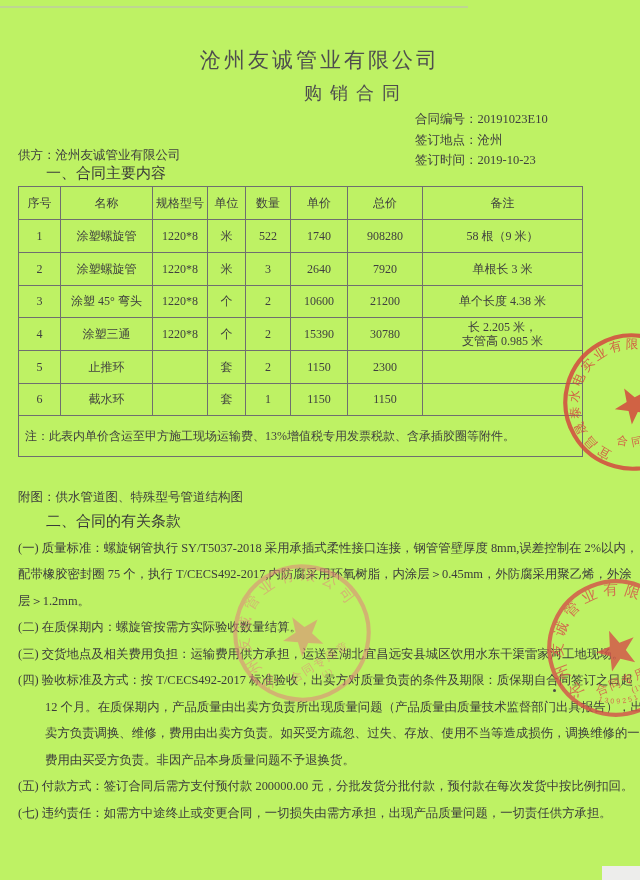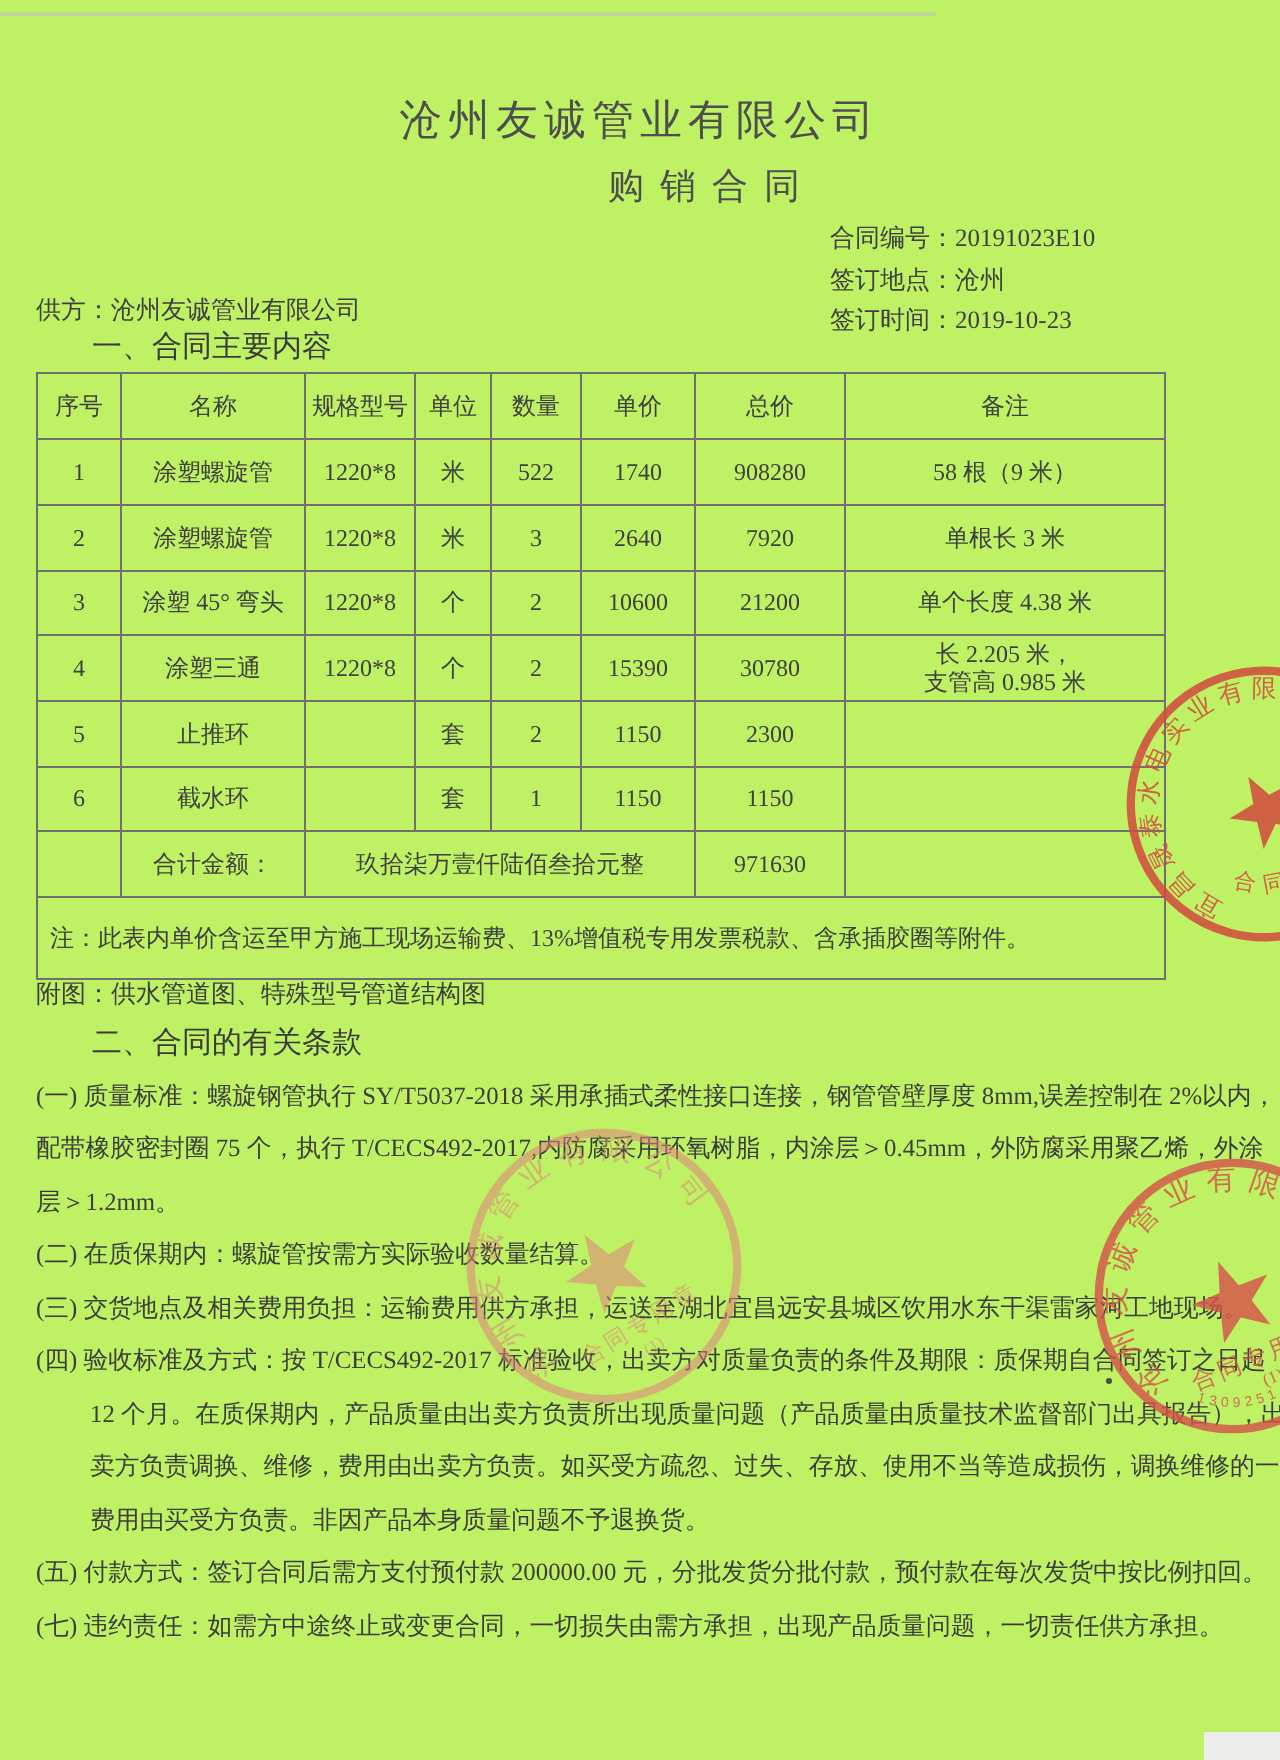--- a/index.html
+++ b/index.html
@@ -154,27 +154,20 @@
     <tr style="height:32px">
       <td>6</td>
       <td>截水环</td>
       <td></td>
       <td>套</td>
       <td>1</td>
       <td>1150</td>
       <td>1150</td>
       <td></td>
     </tr>
-    <tr style="height:33px">
-      <td></td>
-      <td>合计金额：</td>
-      <td colspan="4">玖拾柒万壹仟陆佰叁拾元整</td>
-      <td>971630</td>
-      <td></td>
-    </tr>
     <tr style="height:41px">
       <td colspan="8" class="left note-cell">注：此表内单价含运至甲方施工现场运输费、13%增值税专用发票税款、含承插胶圈等附件。</td>
     </tr>
   </tbody>
     </table>
 
   <div class="attachment">附图：供水管道图、特殊型号管道结构图</div>
 
   <div class="sec-heading sec2">二、合同的有关条款</div>
 

